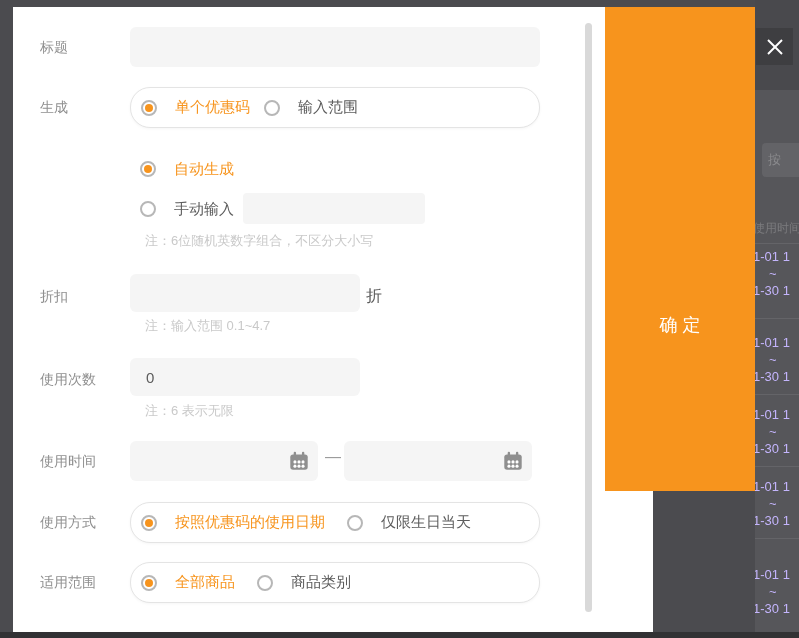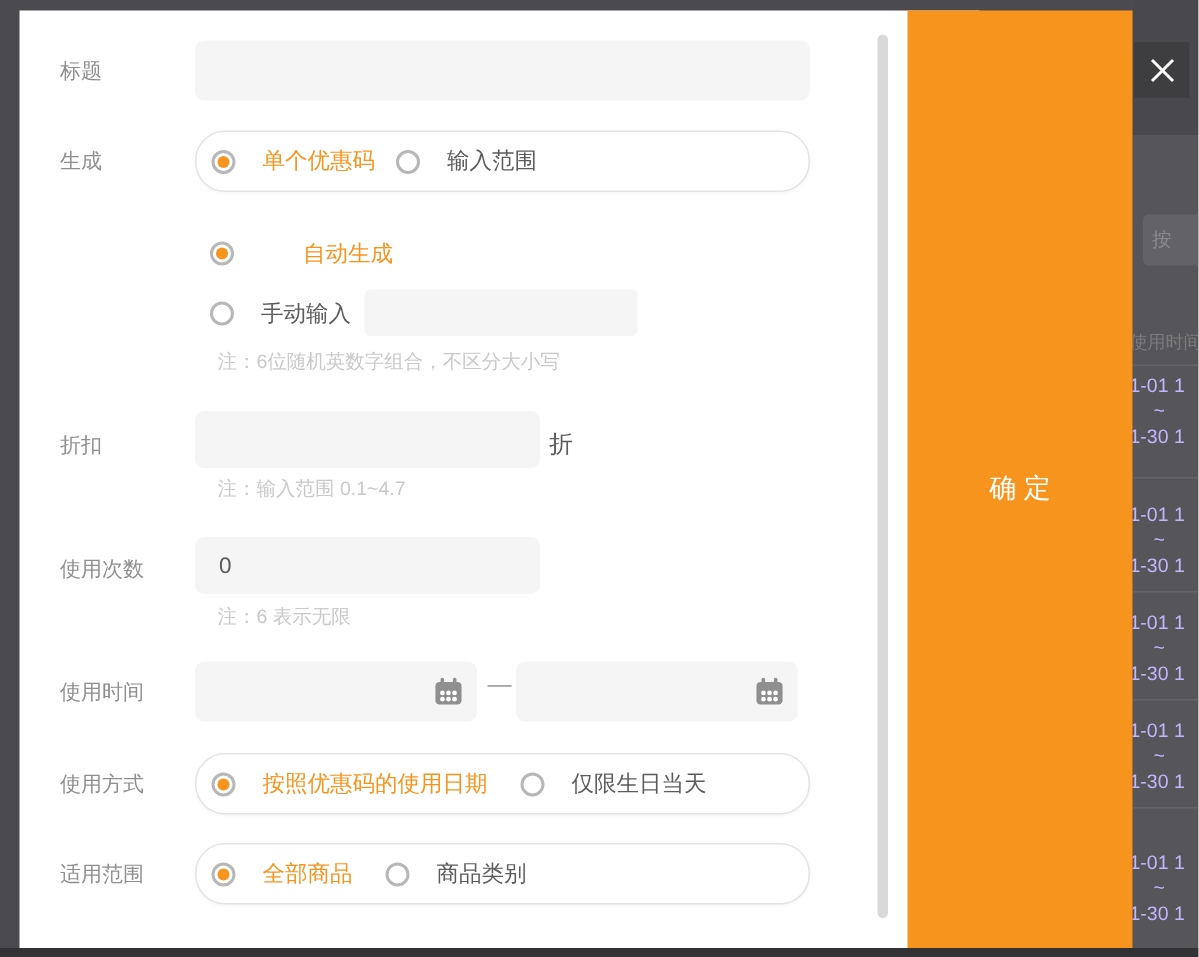--- a/index.html
+++ b/index.html
@@ -41,21 +41,21 @@
 
   .free-row { position:absolute; left:127px; display:flex; align-items:center; }
 
   .date-input { position:absolute; top:434px; width:188px; height:40px; background:#f5f5f5; border-radius:6px; }
   .cal-icon { position:absolute; right:8px; top:9px; width:22px; height:22px; }
   .date-sep { position:absolute; left:309px; top:441px; width:22px; text-align:center; color:#9a9a9a; font-size:16px; }
 
   .unit { position:absolute; left:353px; top:279px; color:#5c5c5c; font-size:16px; }
 
   
-  .confirm-panel { position:absolute; left:605px; top:7px; width:150px; height:625px; background:#f7941d; border:none; cursor:pointer; }
+  .confirm-panel { position:absolute; left:605px; top:7px; width:150px; height:484px; background:#f7941d; border:none; cursor:pointer; }
   .confirm-label { position:absolute; left:0; top:306px; width:150px; text-align:center; color:#ffffff; font-size:18px; letter-spacing:5px; text-indent:5px; }
 
   
   .close-btn { position:absolute; left:756px; top:28px; width:37px; height:37px; background:#3e3e41; border:none; cursor:pointer; display:flex; align-items:center; justify-content:center; }
 </style>
 </head>
 <body>
 
 <div id="stage">
 
@@ -113,21 +113,21 @@
       <div class="opt">
         <span class="radio selected"></span>
         <span class="opt-label on">单个优惠码</span>
       </div>
       <div class="opt">
         <span class="radio"></span>
         <span class="opt-label">输入范围</span>
       </div>
     </div>
 
-    <div class="free-row" style="top:152px; height:20px;gap:28px;">
+    <div class="free-row" style="top:152px; height:20px;">
       <span class="radio selected"></span>
       <span class="opt-label on">自动生成</span>
     </div>
 
     <div class="free-row" style="top:192px; height:20px;">
       <span class="radio"></span>
       <span class="opt-label">手动输入</span>
     </div>
     <input class="gray-input" style="left: 230px; top: 186px; width: 182px; height: 31px; border-radius: 4px; padding: 0px 10px;" value="">
     <div class="note" style="top:225px">注：6位随机英数字组合，不区分大小写</div>

